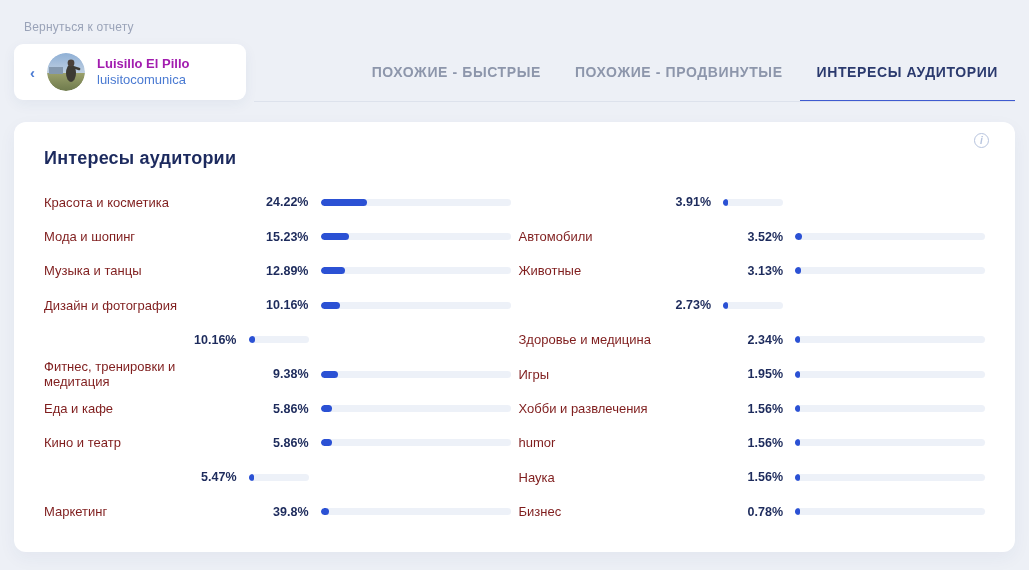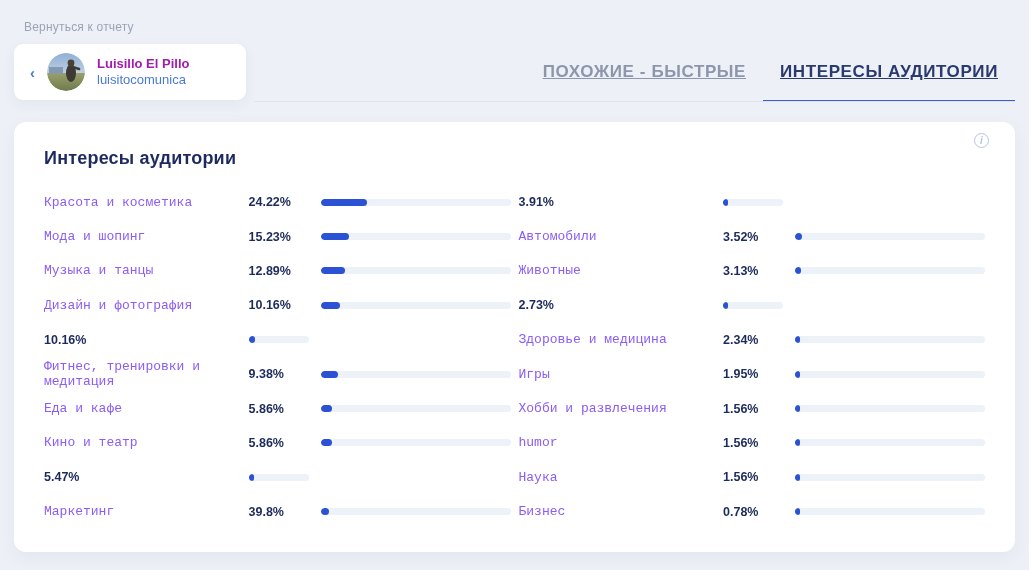--- a/index.html
+++ b/index.html
@@ -38,24 +38,23 @@
   .profile-name { font-size: 13px; font-weight: bold; color: #a21caf; }
   .profile-username { font-size: 13px; color: #4a7ad2; }
 
   .tabs {
     position: absolute; top: 44px; right: 14px; height: 58px;
     display: flex; align-items: stretch;
   }
   .tab {
     display: flex; align-items: center;
     padding: 0 17px;
-    font-size: 17px; font-weight: bold; letter-spacing: .6px;
+    font-size: 14px; font-weight: bold; letter-spacing: .6px;
     color: #8d96ab; cursor: pointer;
     border-bottom: 2px solid transparent;
-    text-decoration: underline;
   }
   .tab.active { color: #2b3a6e; border-bottom-color: #3f5bd0; }
   .header-line {
     position: absolute; left: 254px; right: 14px; top: 101px;
     height: 1px; background: #dde2ec;
   }
 
   
   .main-card {
     position: absolute; left: 14px; top: 122px; right: 14px; height: 430px;
@@ -77,24 +76,24 @@
   }
   .columns { display: flex; gap: 8px; }
   .col { flex: 1; }
   .interest-row {
     display: grid;
     grid-template-columns: 1fr 60px 190px;
     column-gap: 12px;
     align-items: center;
     height: 34.4px;
   }
-  .interest-label { font-size: 13px; color: #8b5cf6; font-family: Liberation Mono, monospace; }
+  .interest-label { font-size: 13px; color: #7f1d1d; }
   .interest-value {
     font-size: 12.5px; font-weight: bold; color: #1d2b5c;
-    white-space: nowrap;
+    text-align: right; white-space: nowrap;
   }
   .bar-track {
     height: 7px; border-radius: 4px;
     background: #edf1f8; position: relative; overflow: hidden;
   }
   .bar-fill {
     position: absolute; left: 0; top: 0; bottom: 0;
     background: #2b51d4; border-radius: 4px; min-width: 5px;
   }
 </style>
@@ -131,20 +130,21 @@
     </svg>
   </span>
   <span class="profile-meta">
     <div class="profile-name">Luisillo El Pillo</div>
     <div class="profile-username">luisitocomunica</div>
   </span>
 </div>
 
 <div class="tabs">
   <div class="tab">ПОХОЖИЕ - БЫСТРЫЕ</div>
+  <div class="tab">ПОХОЖИЕ - ПРОДВИНУТЫЕ</div>
   <div class="tab active">ИНТЕРЕСЫ АУДИТОРИИ</div>
 </div>
 <div class="header-line"></div>
 
 <div class="main-card">
   <span class="info-icon">i</span>
   <div class="card-title">Интересы аудитории</div>
 
   <div class="columns">
     <div class="col">

